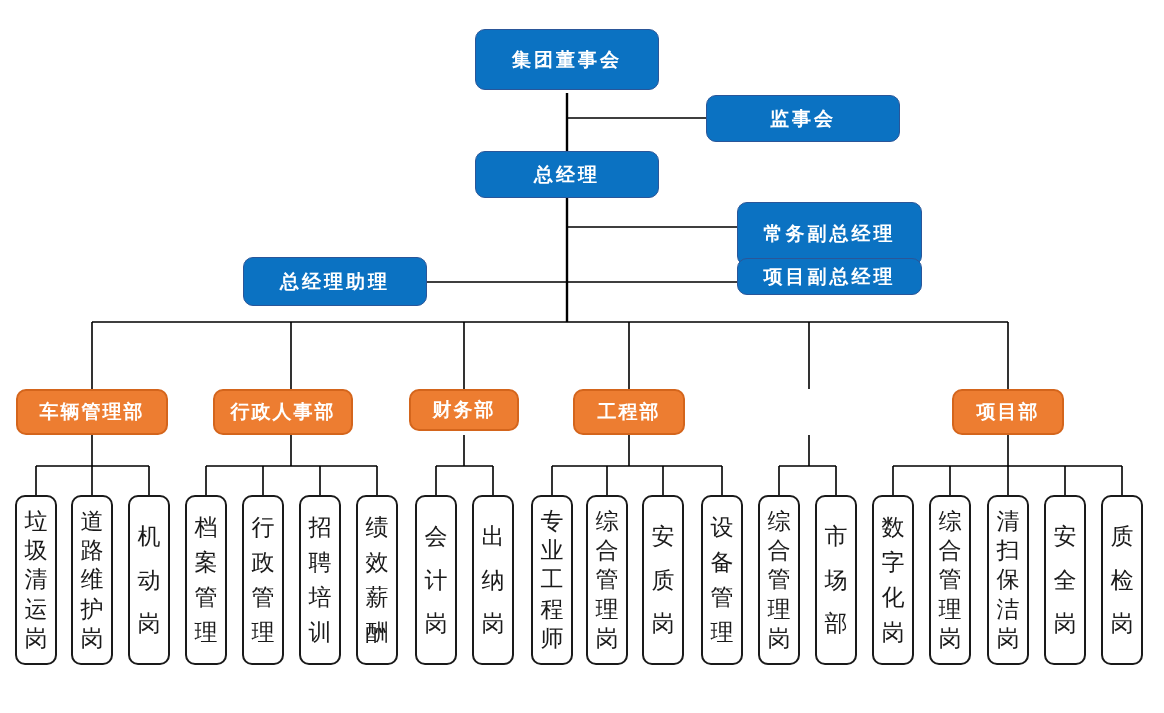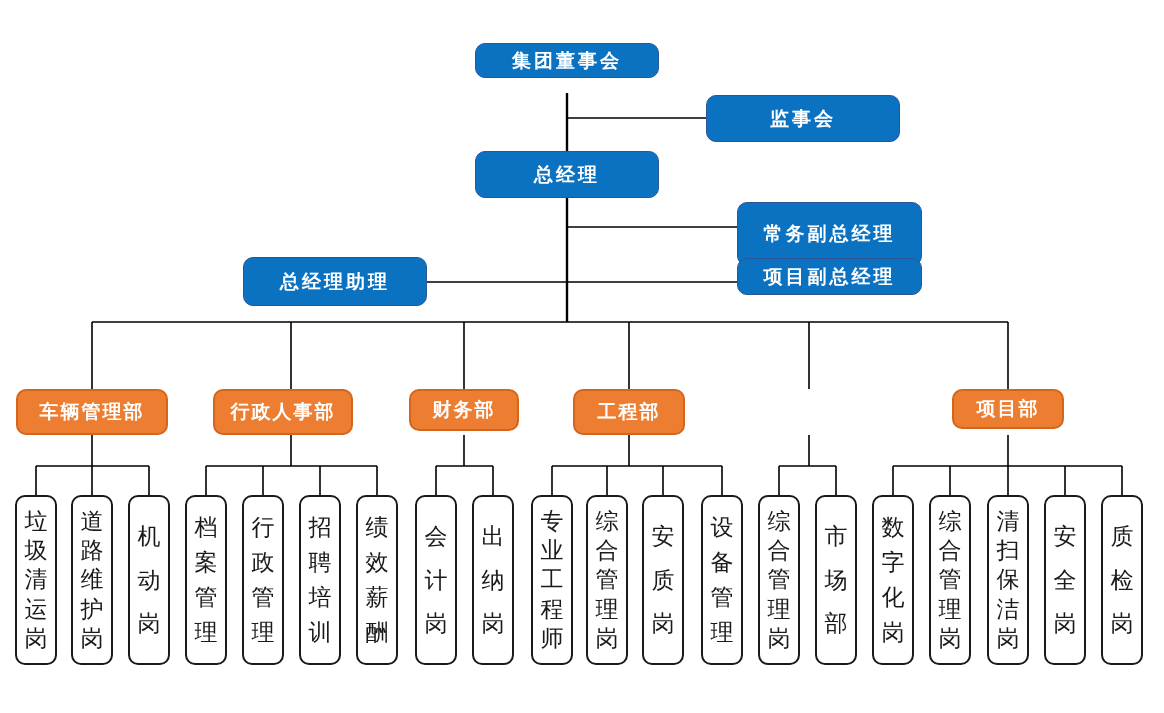--- a/index.html
+++ b/index.html
@@ -72,21 +72,21 @@
     <path d="M567 118 H737 M567 227 H737 M427 282 H737" stroke="#000" stroke-width="1.6" fill="none"></path>
     <path d="M92 322 H1008 M92 322 V389 M291 322 V389 M464 322 V389 M629 322 V389 M809 322 V389 M1008 322 V389" stroke="#000" stroke-width="1.6" fill="none"></path>
     <path d="M92 435 V466 M36 466 H149 M36 466 V495 M92 466 V495 M149 466 V495
              M291 435 V466 M206 466 H377 M206 466 V495 M263 466 V495 M320 466 V495 M377 466 V495
              M464 435 V466 M436 466 H493 M436 466 V495 M493 466 V495
              M629 435 V466 M552 466 H722 M552 466 V495 M607 466 V495 M663 466 V495 M722 466 V495
              M809 435 V466 M779 466 H836 M779 466 V495 M836 466 V495
              M1008 435 V466 M893 466 H1122 M893 466 V495 M950 466 V495 M1008 466 V495 M1065 466 V495 M1122 466 V495" stroke="#000" stroke-width="1.6" fill="none"></path>
   </svg>
 
-  <div class="node blue" style="left:475px;top:43px;width:184px;height:35px">
+  <div class="node blue" style="left:475px;top:29px;width:184px;height:61px">
     <span>集团董事会</span>
   </div>
   <div class="node blue" style="left:706px;top:95px;width:194px;height:47px">
     <span>监事会</span>
   </div>
   <div class="node blue" style="left:475px;top:151px;width:184px;height:47px">
     <span>总经理</span>
   </div>
   <div class="node blue" style="left:737px;top:202px;width:185px;height:64px">
     <span>常务副总经理</span>
@@ -103,21 +103,21 @@
   </div>
   <div class="node orange" style="left:213px;top:389px;width:140px;height:46px">
     <span>行政人事部</span>
   </div>
   <div class="node orange" style="left:409px;top:389px;width:110px;height:42px">
     <span>财务部</span>
   </div>
   <div class="node orange" style="left:573px;top:389px;width:112px;height:46px">
     <span>工程部</span>
   </div>
-  <div class="node orange" style="left:952px;top:389px;width:112px;height:40px">
+  <div class="node orange" style="left:952px;top:389px;width:112px;height:46px">
     <span>项目部</span>
   </div>
 
   <div class="node leaf" style="left:15px;top:495px;width:42px;height:170px">
     <div class="vtext">
         <span>垃</span>
         <span>圾</span>
         <span>清</span>
         <span>运</span>
         <span>岗</span>

